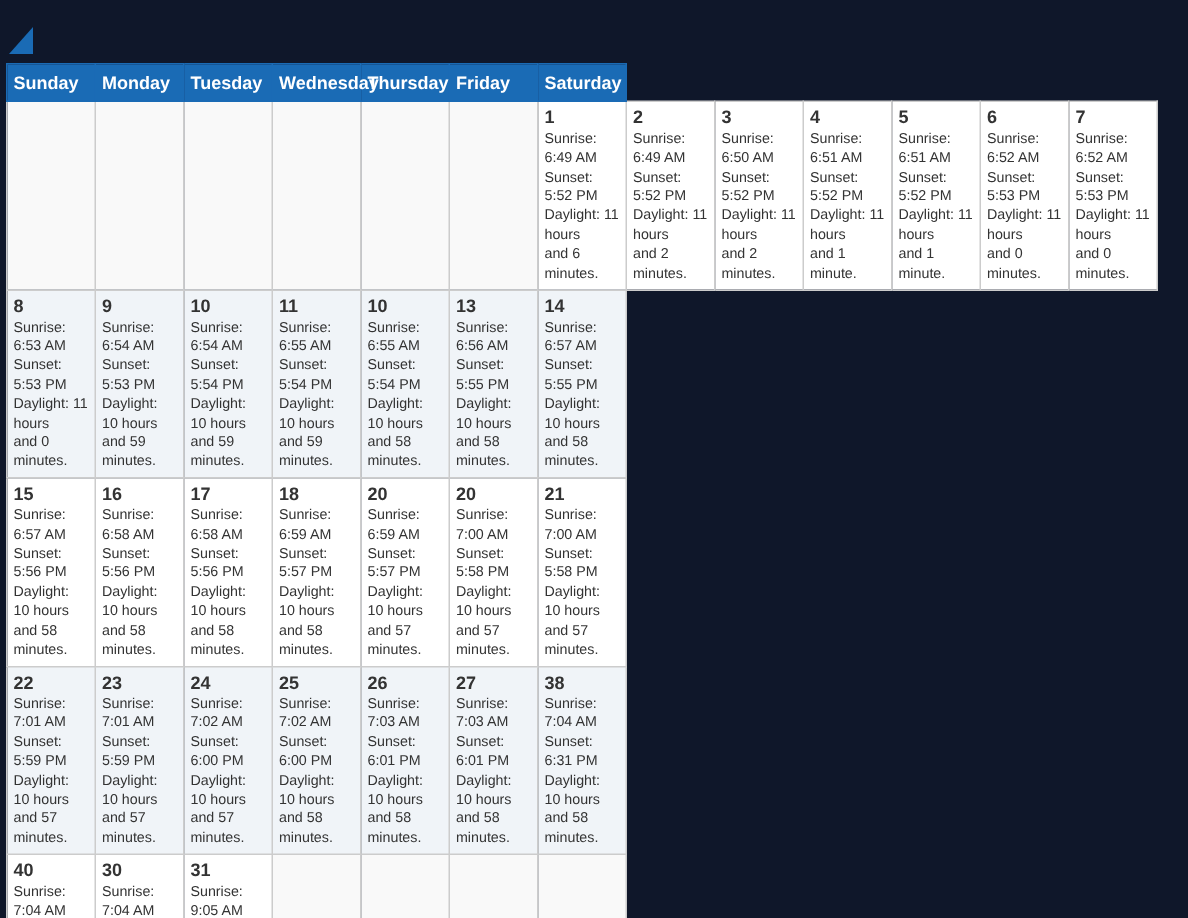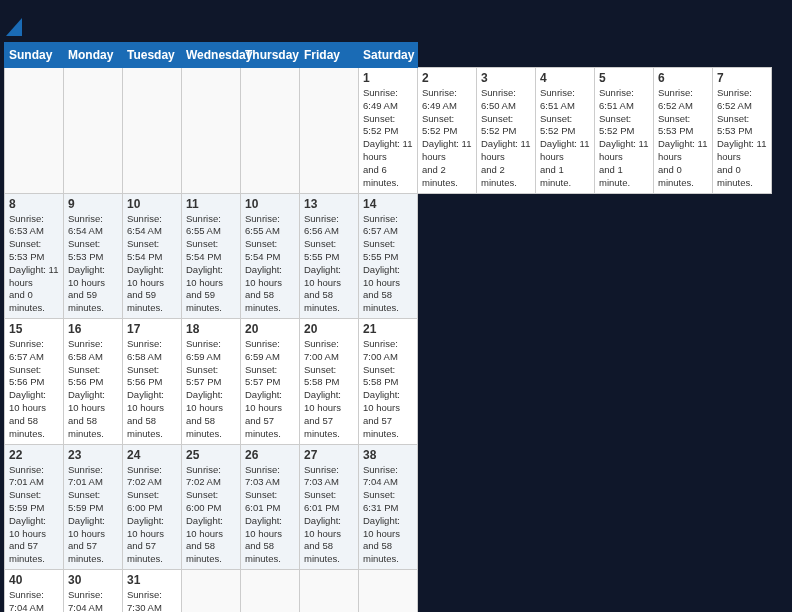--- a/index.html
+++ b/index.html
@@ -394,21 +394,21 @@
           <div class="day-info">
             <span>Sunrise: 7:04 AM</span><br>
             <br>
             <br>
             
           </div>
         </td>
           <td>
           <span class="day-num">31</span>
           <div class="day-info">
-            <span>Sunrise: 7:30 AM</span><br>
+            <span>Sunrise: 9:05 AM</span><br>
             <br>
             <br>
             
           </div>
         </td>
           <td class="empty-cell"></td>
           <td class="empty-cell"></td>
           <td class="empty-cell"></td>
           <td class="empty-cell"></td>
         </tr>

